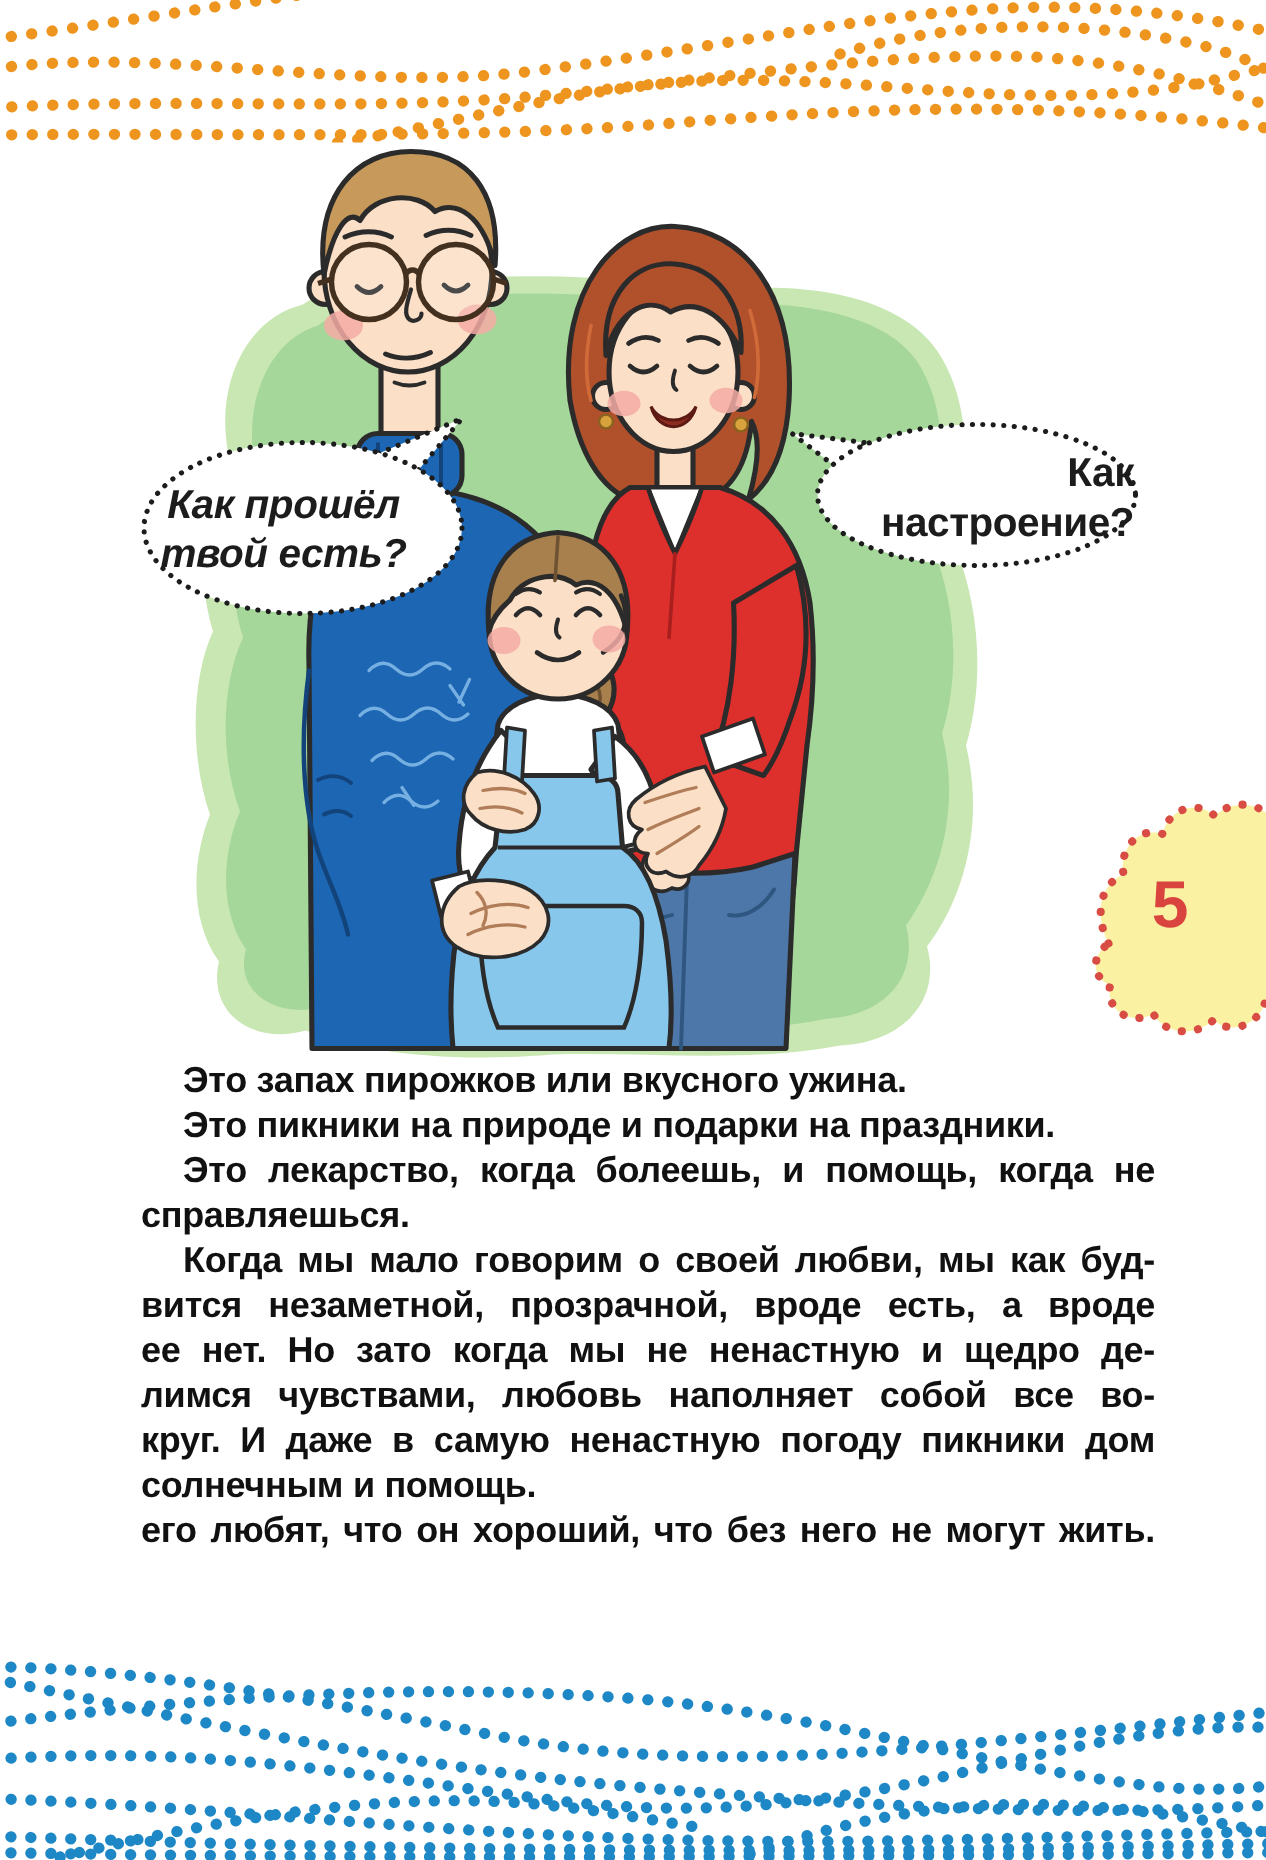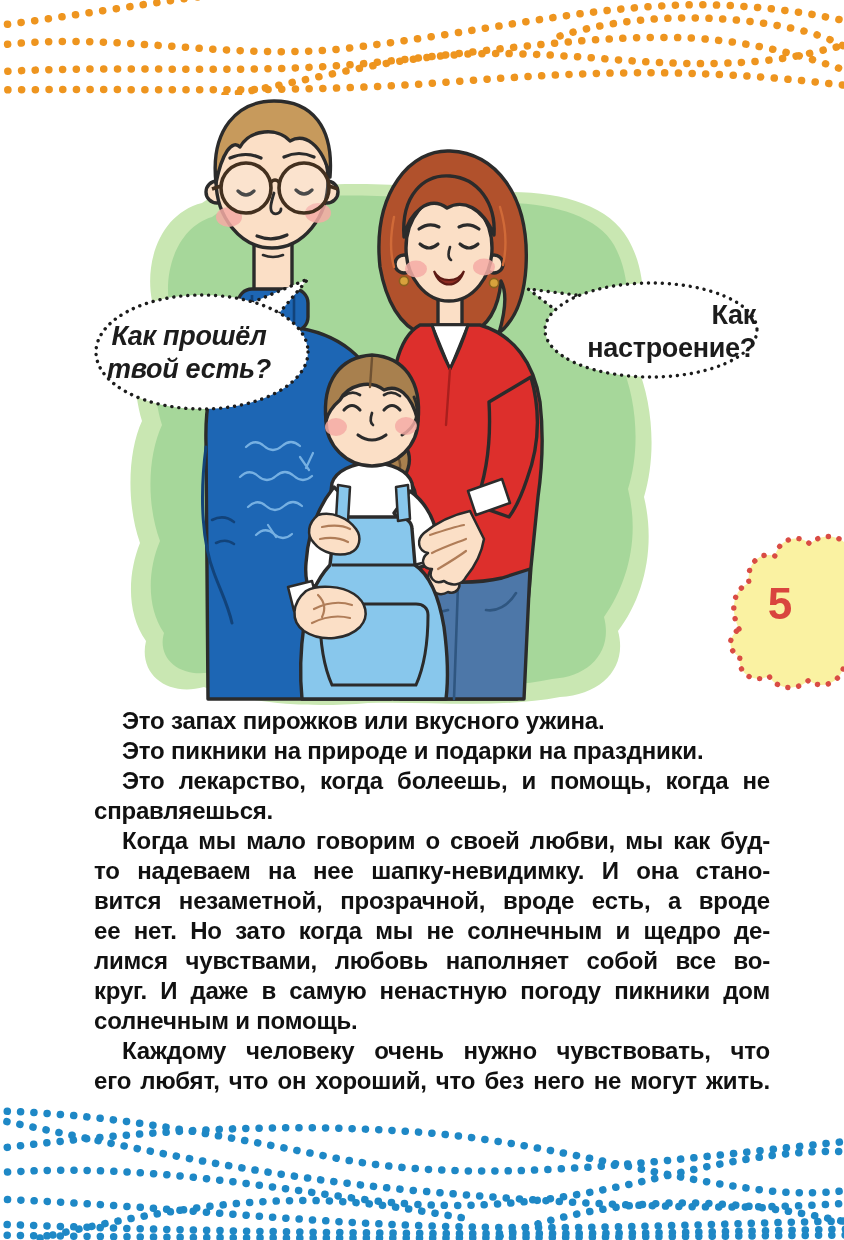--- a/index.html
+++ b/index.html
@@ -231,29 +231,27 @@
     </div>
     <div>
       <div class="text-line first last">Это пикники на природе и подарки на праздники.</div>
     </div>
     <div>
       <div class="text-line first">Это лекарство, когда болеешь, и помощь, когда не</div>
       <div class="text-line last">справляешься.</div>
     </div>
     <div>
       <div class="text-line first">Когда мы мало говорим о своей любви, мы как буд-</div>
-      <div class="text-line">то надеваем на нее шапку-невидимку. И она стано-</div>
       <div class="text-line">вится незаметной, прозрачной, вроде есть, а вроде</div>
-      <div class="text-line">ее нет. Но зато когда мы не солнечным и щедро де-</div>
+      <div class="text-line">ее нет. Но зато когда мы не ненастную и щедро де-</div>
       <div class="text-line">лимся чувствами, любовь наполняет собой все во-</div>
       <div class="text-line">круг. И даже в самую ненастную погоду пикники дом</div>
       <div class="text-line last">солнечным и помощь.</div>
     </div>
     <div>
-      <div class="text-line first">Каждому человеку очень нужно чувствовать, что</div>
       <div class="text-line">его любят, что он хороший, что без него не могут жить.</div>
     </div>
   </div>
 
 <svg class="abs" style="left:0; top:1105px" width="844" height="135" viewBox="0 0 844 135">
   <path class="wave-bottom" d="M -6,14 C 120,40 260,72 420,86 C 600,102 740,106 850,98"></path>
   <path class="wave-bottom" d="M -6,6 C 100,8 210,28 330,52 C 480,82 640,58 850,36"></path>
   <path class="wave-bottom" d="M -6,44 C 140,26 280,16 430,28 C 560,40 650,72 770,86 C 800,89 830,88 850,85"></path>
   <path class="wave-bottom" d="M -6,68 C 130,58 240,78 360,94 C 480,110 570,94 670,70 C 745,52 805,44 850,47"></path>
   <path class="wave-bottom" d="M -6,94 C 150,100 280,116 430,121 C 590,126 720,118 850,116"></path>

